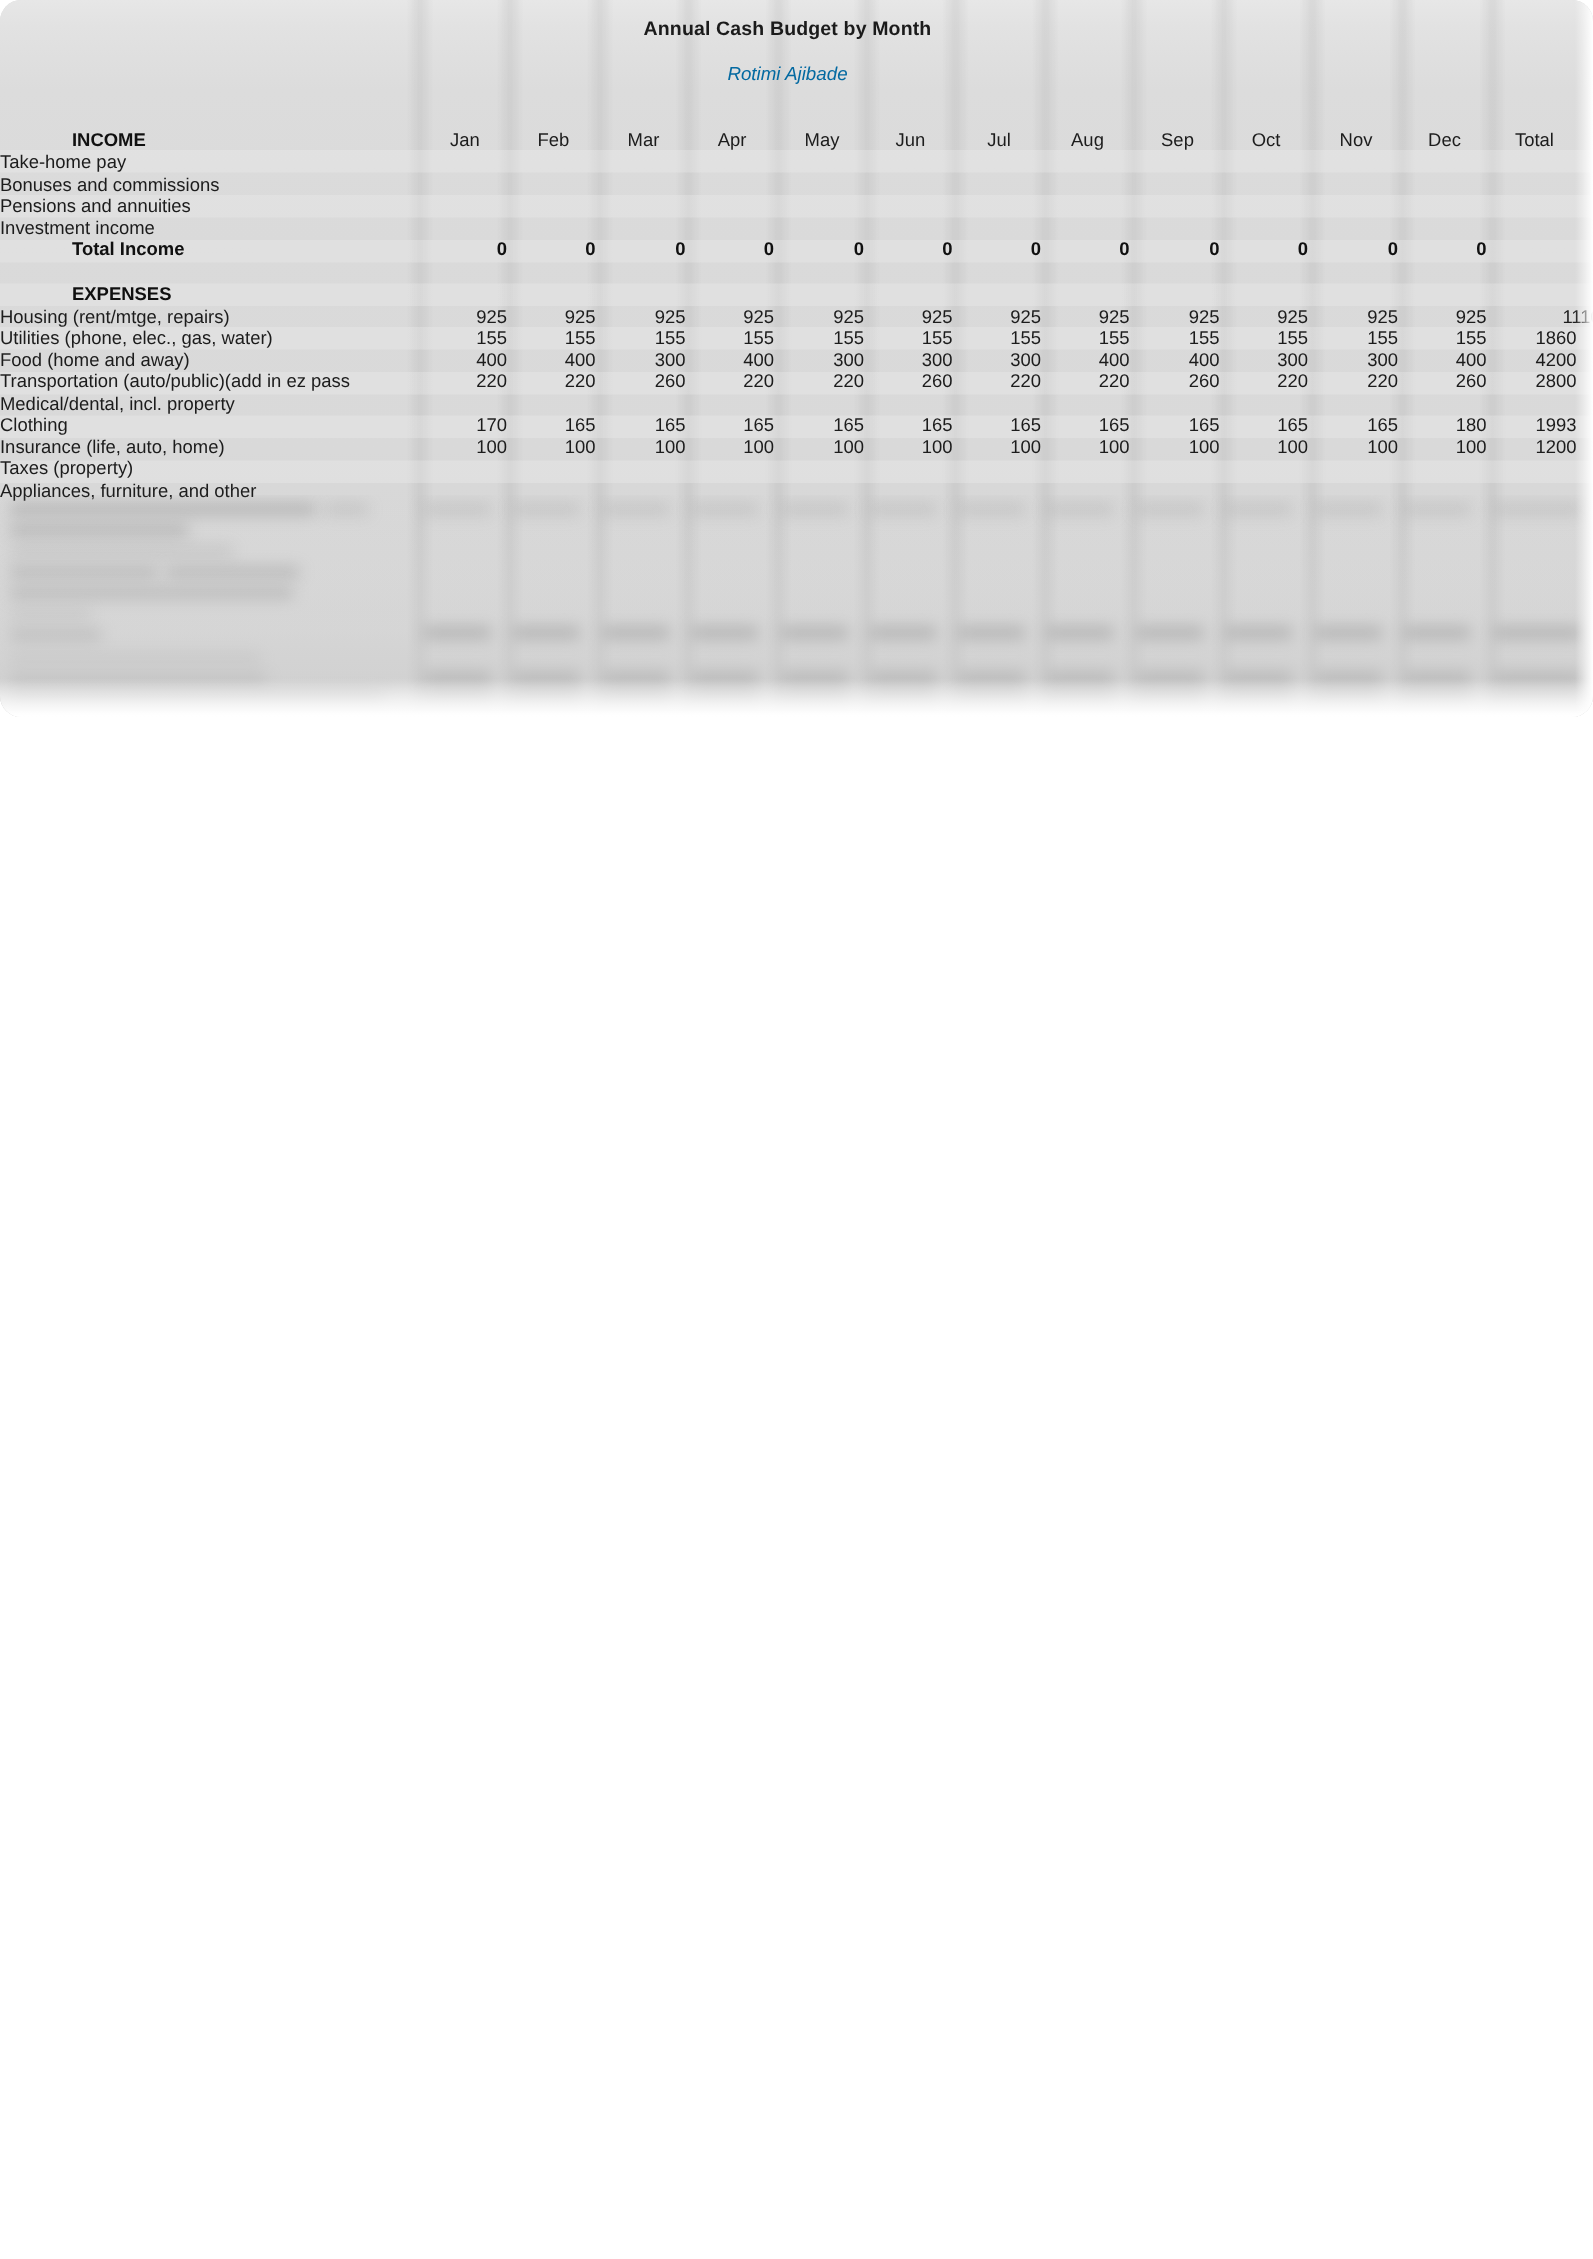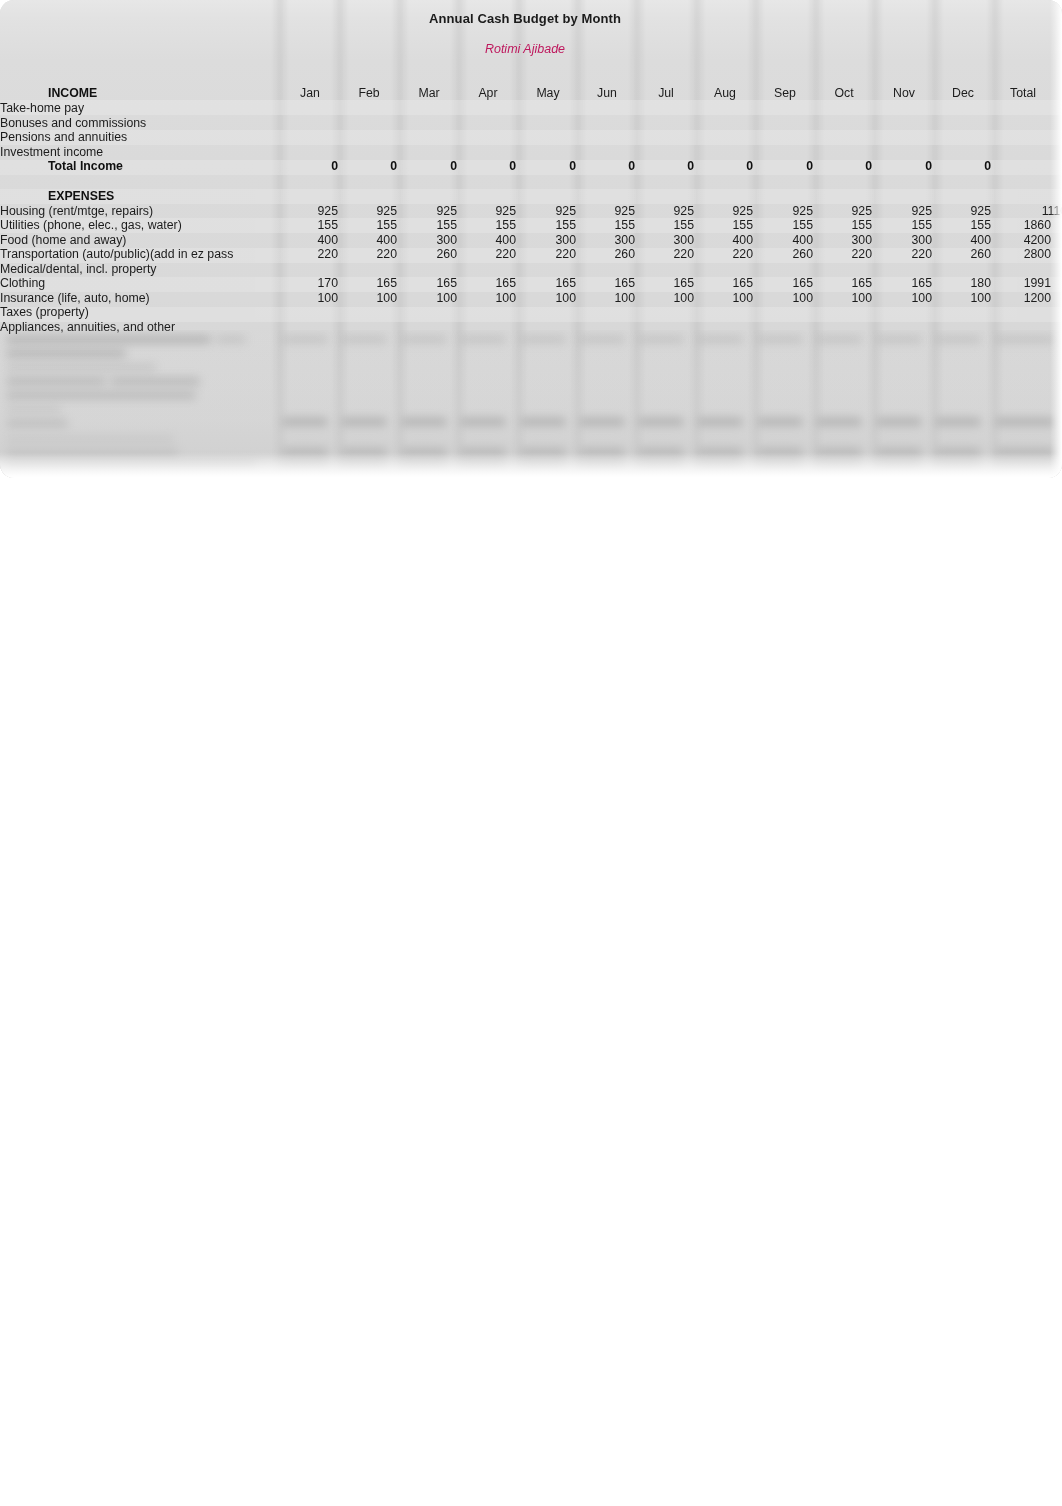--- a/index.html
+++ b/index.html
@@ -91,21 +91,21 @@
     letter-spacing: .1px;
   }
   .subtitle1 {
     position: absolute;
     left: 0;
     top: 42px;
     width: 1050px;
     text-align: center;
     font-size: 12.5px;
     font-style: italic;
-    color: #be185d;
+    color: #0369a1;
   }
   .subtitle2 {
     position: absolute;
     left: 0;
     top: 58px;
     width: 1050px;
     text-align: center;
     font-size: 12.5px;
     font-style: italic;
     color: #1f1f1f;
@@ -378,21 +378,21 @@
         <div class="cell" style="left:401px">165</div>
         <div class="cell" style="left:460px">165</div>
         <div class="cell" style="left:520px">165</div>
         <div class="cell" style="left:579px">165</div>
         <div class="cell" style="left:638px">165</div>
         <div class="cell" style="left:697px">165</div>
         <div class="cell" style="left:757px">165</div>
         <div class="cell" style="left:816px">165</div>
         <div class="cell" style="left:876px">165</div>
         <div class="cell" style="left:935px">180</div>
-        <div class="cell" style="left:995px">1991</div>
+        <div class="cell" style="left:995px">1993</div>
       </div>
 
       <div class="r" style="top:204.5px">
         <div class="lbl">Insurance (life, auto, home)</div>
         <div class="cell" style="left:282px">100</div>
         <div class="cell" style="left:341px">100</div>
         <div class="cell" style="left:401px">100</div>
         <div class="cell" style="left:460px">100</div>
         <div class="cell" style="left:520px">100</div>
         <div class="cell" style="left:579px">100</div>
@@ -403,21 +403,21 @@
         <div class="cell" style="left:876px">100</div>
         <div class="cell" style="left:935px">100</div>
         <div class="cell" style="left:995px">1200</div>
       </div>
 
       <div class="r" style="top:219px">
         <div class="lbl">Taxes (property)</div>
       </div>
 
       <div class="r" style="top:233.5px">
-        <div class="lbl">Appliances, annuities, and other</div>
+        <div class="lbl">Appliances, furniture, and other</div>
       </div>
 
     </div>
   </div>
 
   <div id="blur-zone">
     <div class="smudge" style="left:6px;   top:6px;   width:205px; height:7px"></div>
     <div class="smudge light" style="left:216px; top:6px;   width:30px;  height:7px"></div>
     <div class="smudge" style="left:6px;   top:20px;  width:120px; height:7px"></div>
     <div class="smudge light" style="left:6px;   top:34px;  width:150px; height:7px"></div>

